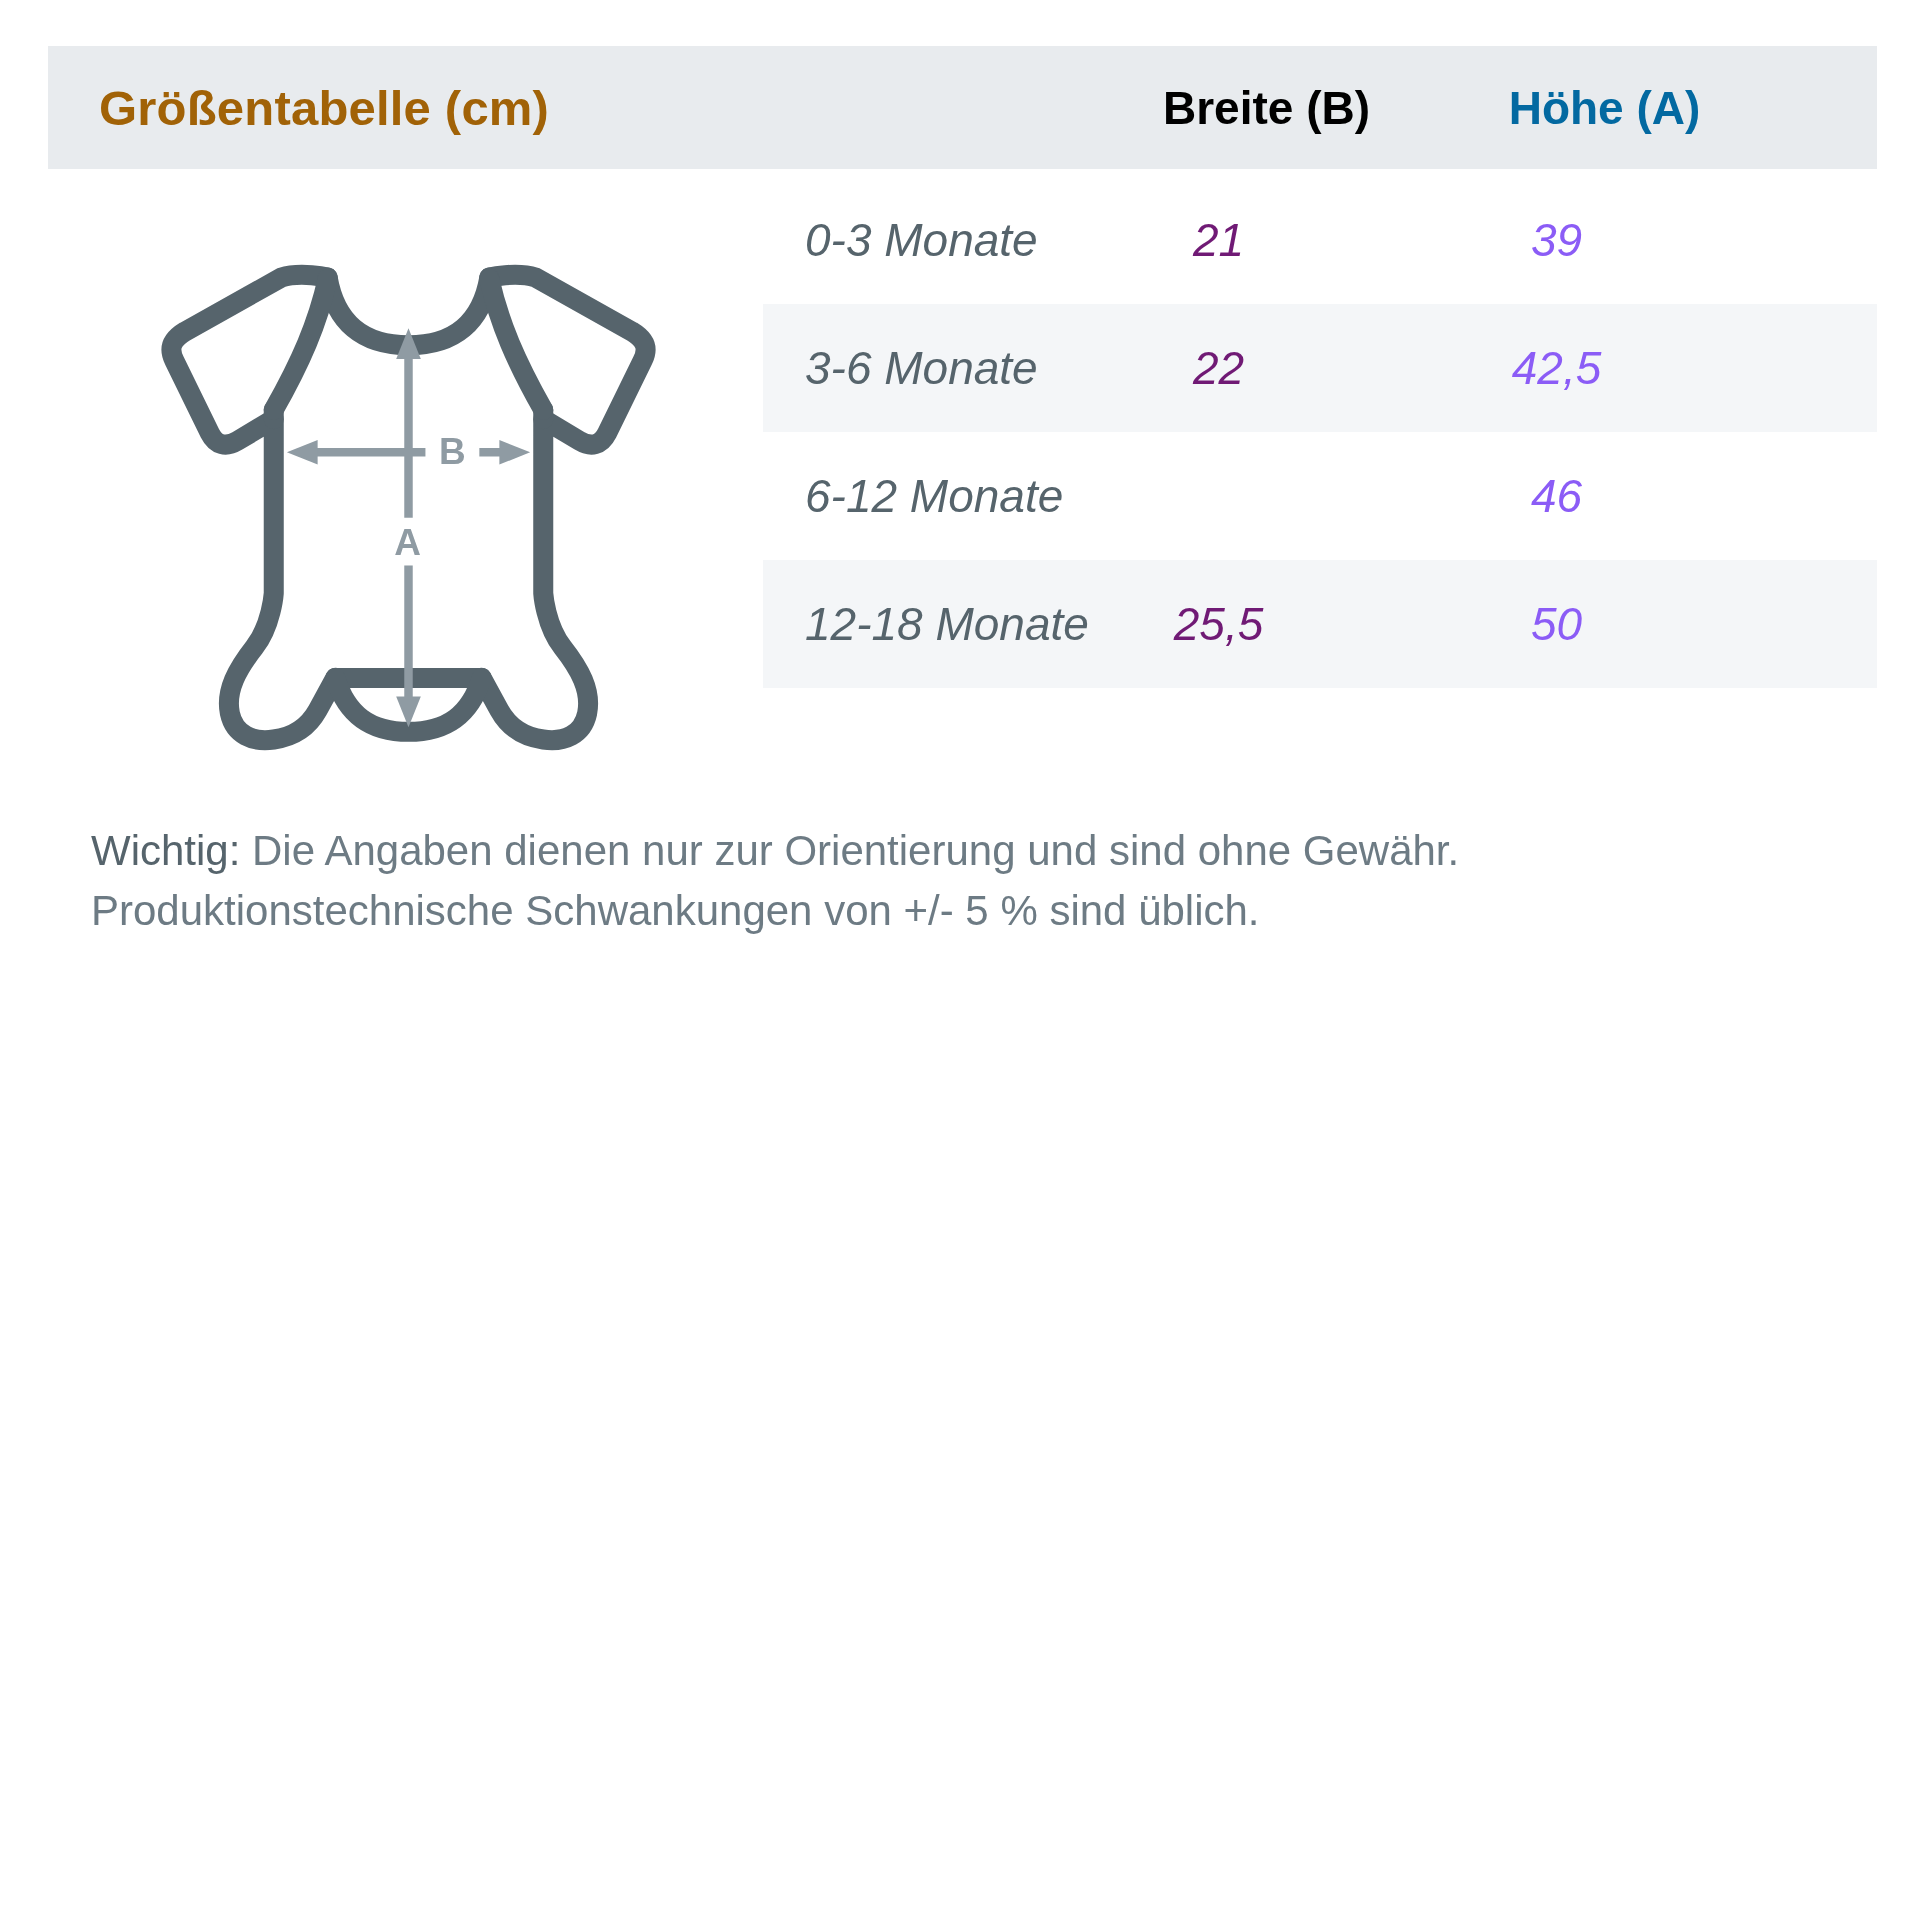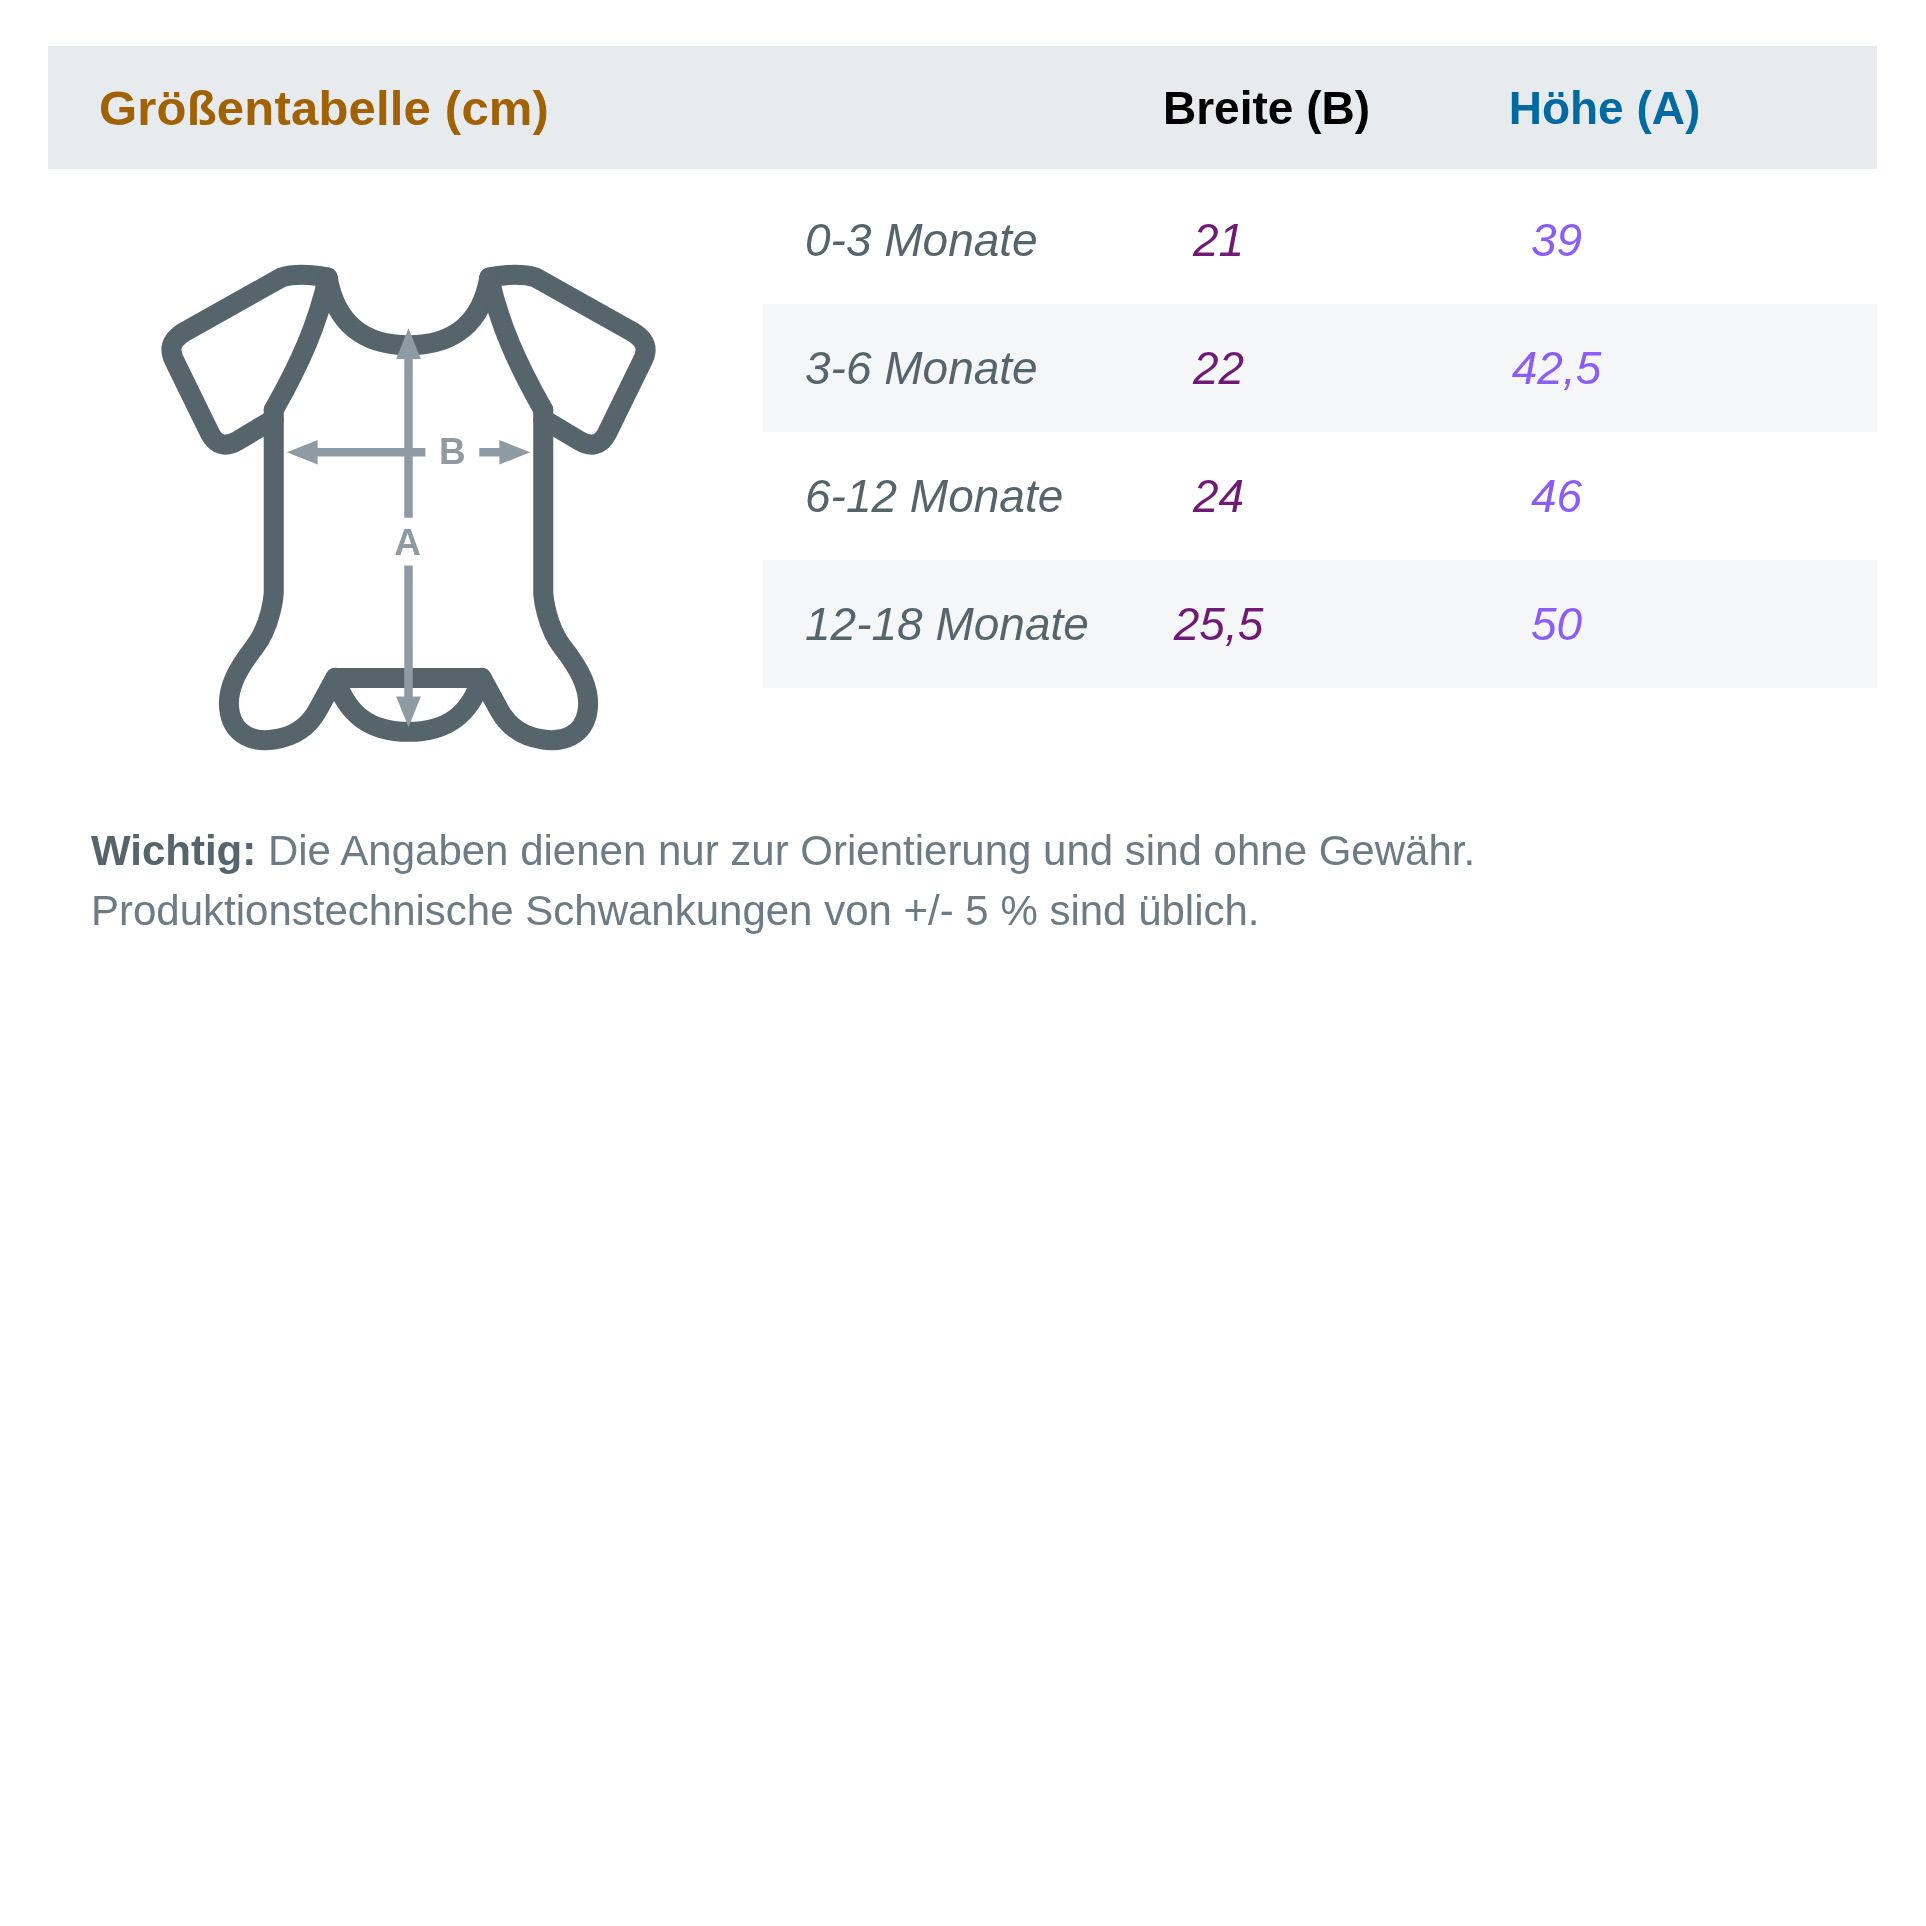--- a/index.html
+++ b/index.html
@@ -119,21 +119,21 @@
     position: absolute;
     left: 91px;
     top: 821px;
     width: 1772px;
     font-size: 42px;
     line-height: 1.42;
     color: #6d7b84;
   }
   .note b {
     color: #56646c;
-    font-weight: bold;
+    font-weight: normal;
   }
 </style>
 </head>
 <body>
 
 <div class="page">
 
   <div class="header-band">
     <div class="header-title">Größentabelle (cm)</div>
     <div class="header-col-b">Breite (B)</div>
@@ -212,21 +212,20 @@
       <div class="cell-b">21</div>
       <div class="cell-a">39</div>
     </div>
     <div class="row alt">
       <div class="cell-size">3-6 Monate</div>
       <div class="cell-b">22</div>
       <div class="cell-a">42,5</div>
     </div>
     <div class="row">
       <div class="cell-size">6-12 Monate</div>
-      <div class="cell-b">24</div>
       <div class="cell-a">46</div>
     </div>
     <div class="row alt">
       <div class="cell-size">12-18 Monate</div>
       <div class="cell-b">25,5</div>
       <div class="cell-a">50</div>
     </div>
   </div>
 
   <div class="note">

